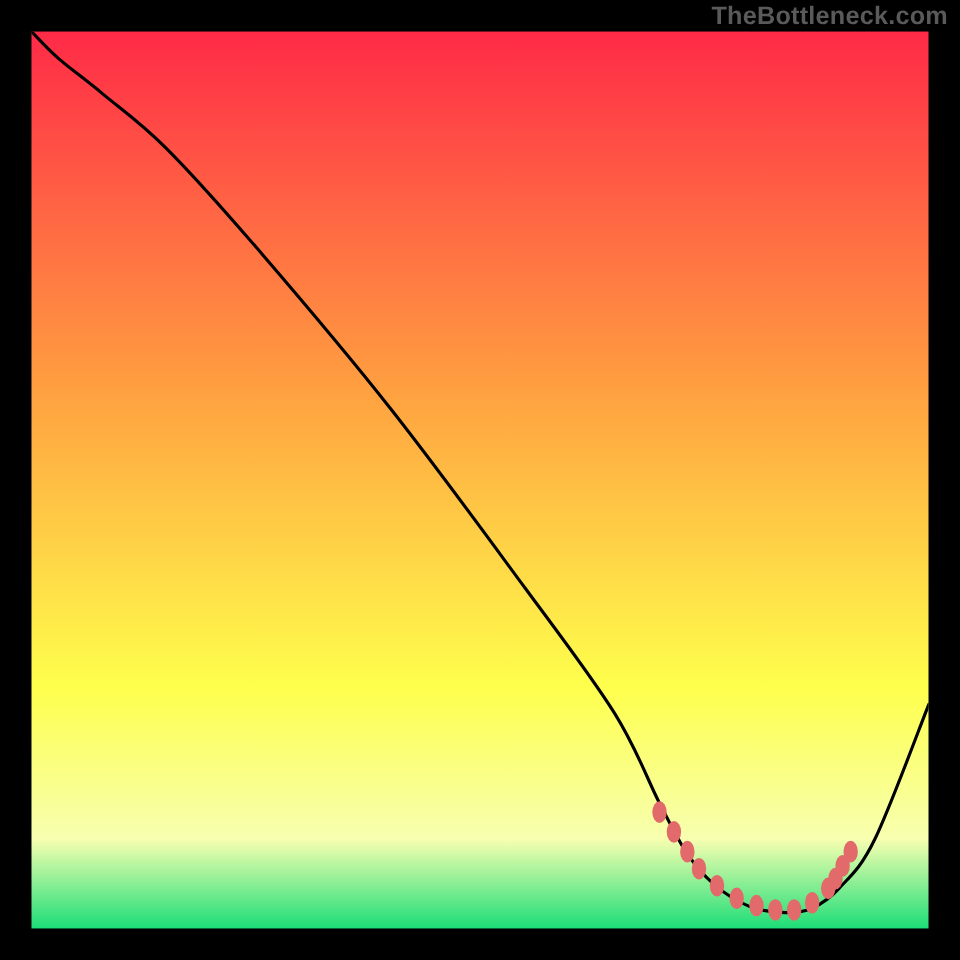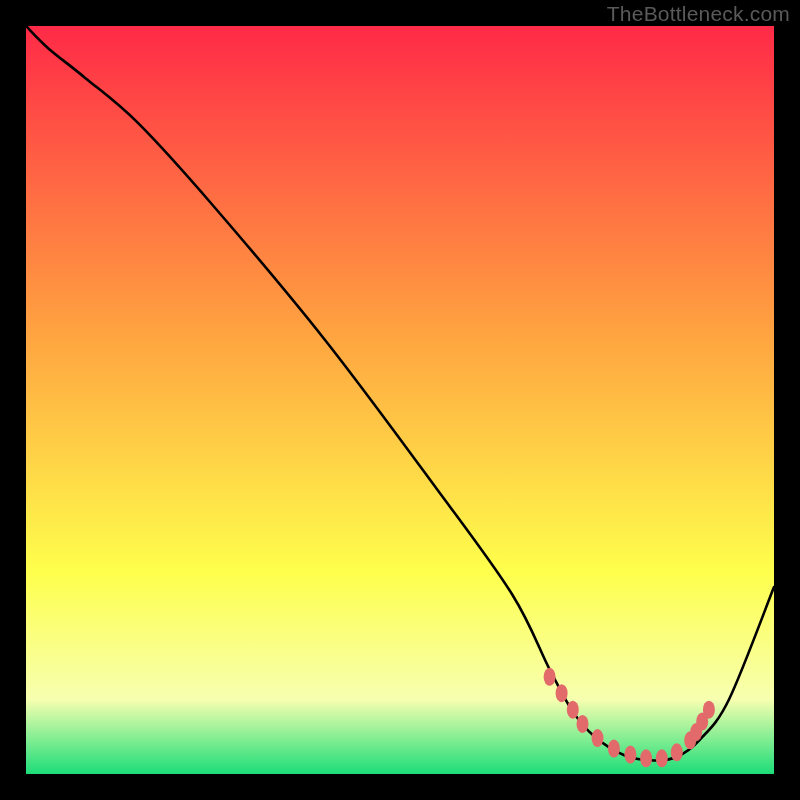--- a/index.html
+++ b/index.html
@@ -46,21 +46,21 @@
     top: 0;
     width: 100%;
     height: 100%;
   }
   .watermark {
     position: absolute;
     top: 2px;
     right: 10px;
     font-family: Arial, Helvetica, sans-serif;
     font-size: 21px;
-    font-weight: 400;
+    font-weight: 700;
     color: #5a5a5a;
     letter-spacing: 0.2px;
   }
 </style>
 </head>
 <body>
 
 <div class="frame">
   <div class="watermark">TheBottleneck.com</div>
 

